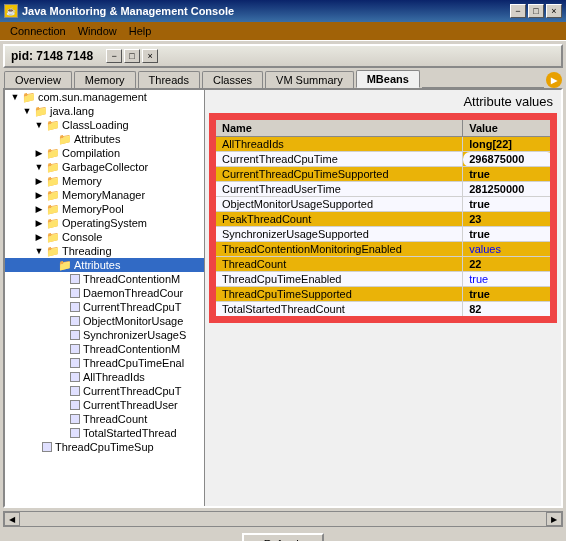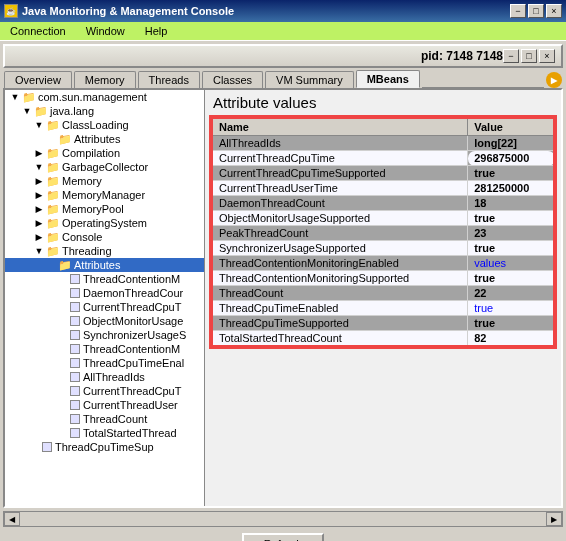--- a/index.html
+++ b/index.html
@@ -20,37 +20,38 @@
     .title-bar-buttons { display: flex; gap: 2px; }
     .title-btn {
       width: 16px; height: 14px; background: #d4d0c8;
       border: 1px solid #fff; border-right-color: #555; border-bottom-color: #555;
       display: flex; align-items: center; justify-content: center;
       font-size: 9px; cursor: pointer; color: #000;
     }
     .title-btn.close { background: #d4d0c8; }
 
     .menu-bar {
-      background: #bef264;
+      background: #a16207;
       display: flex;
       padding: 2px 4px;
-      gap: 8px;
+      gap: 0;
       border-bottom: 1px solid #fff;
     }
     .menu-item { padding: 1px 6px; cursor: pointer; font-size: 11px; }
 
     .pid-bar {
       background: linear-gradient(to bottom, #e8e8e0, #d4d0c8);
       border: 2px solid;
       border-color: #fff #888 #888 #fff;
       margin: 3px 3px 2px 3px;
       padding: 3px 6px;
       display: flex;
       align-items: center;
-      justify-content: flex-end;
+      justify-content: flex-start;
+      gap: 13px;
     }
     .pid-title { font-size: 12px; font-weight: bold; }
     .pid-controls { display: flex; gap: 2px; }
     .pid-btn {
       width: 16px; height: 14px; background: #d4d0c8;
       border: 1px solid #fff; border-right-color: #555; border-bottom-color: #555;
       display: flex; align-items: center; justify-content: center;
       font-size: 9px; cursor: pointer;
     }
 
@@ -113,33 +114,34 @@
     
     .content-panel {
       flex: 1;
       display: flex;
       flex-direction: column;
       background: #f0f0f0;
       overflow: hidden;
     }
     .attr-title {
       padding: 4px 8px;
-      font-size: 15px;
+      font-size: 13px;
       font-weight: normal;
+      text-align: right;
     }
     .attr-table {
       flex: 1;
       overflow-y: auto;
       margin: 0 4px;
     }
     table {
       width: 100%;
       border-collapse: collapse;
-      background: #a3a3a3;
-      border: 4px solid #ef4444;
+      background: #eab308;
+      border: 7px solid #ef4444;
     }
     th {
       background: #d4d0c8;
       border: 1px solid #888;
       padding: 2px 6px;
       text-align: left;
       font-weight: bold;
       font-size: 11px;
     }
     td {
@@ -424,43 +426,35 @@
               <td style="font-weight: bold; border-radius: 7px;">296875000</td>
             </tr>
             <tr>
               <td>CurrentThreadCpuTimeSupported</td>
               <td style="font-weight: bold;">true</td>
             </tr>
             <tr style="background: rgb(248, 248, 255);">
               <td>CurrentThreadUserTime</td>
               <td style="font-weight: bold;">281250000</td>
             </tr>
-            <tr>
-              <td>DaemonThreadCount</td>
-              <td style="font-weight: bold;">18</td>
-            </tr>
             <tr style="background: rgb(248, 248, 255); margin-left: 16px;">
               <td>ObjectMonitorUsageSupported</td>
               <td style="font-weight: bold;">true</td>
             </tr>
             <tr>
               <td>PeakThreadCount</td>
               <td style="font-weight: bold;">23</td>
             </tr>
             <tr style="background: rgb(248, 248, 255);">
               <td>SynchronizerUsageSupported</td>
               <td style="font-weight: bold;">true</td>
             </tr>
             <tr>
               <td>ThreadContentionMonitoringEnabled</td>
               <td style="color: blue;">values</td>
-            </tr>
-            <tr style="background: rgb(248, 248, 255);">
-              <td>ThreadContentionMonitoringSupported</td>
-              <td style="font-weight: bold;">true</td>
             </tr>
             <tr>
               <td>ThreadCount</td>
               <td style="font-weight: bold;">22</td>
             </tr>
             <tr style="background: rgb(248, 248, 255);">
               <td>ThreadCpuTimeEnabled</td>
               <td style="color: blue;">true</td>
             </tr>
             <tr>

